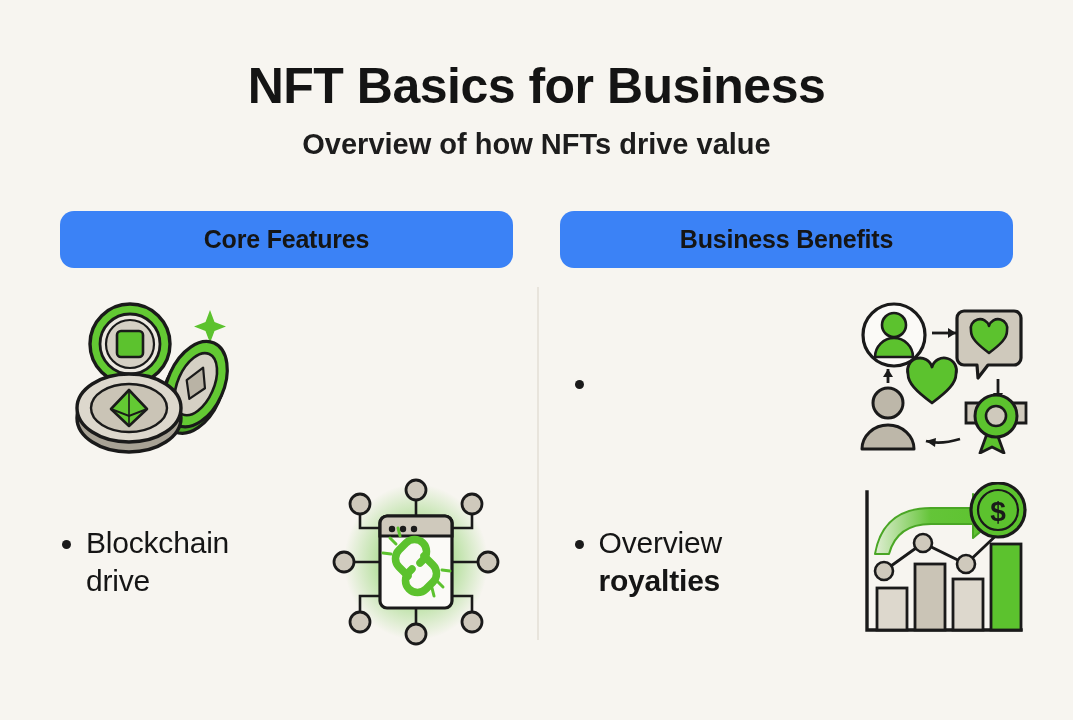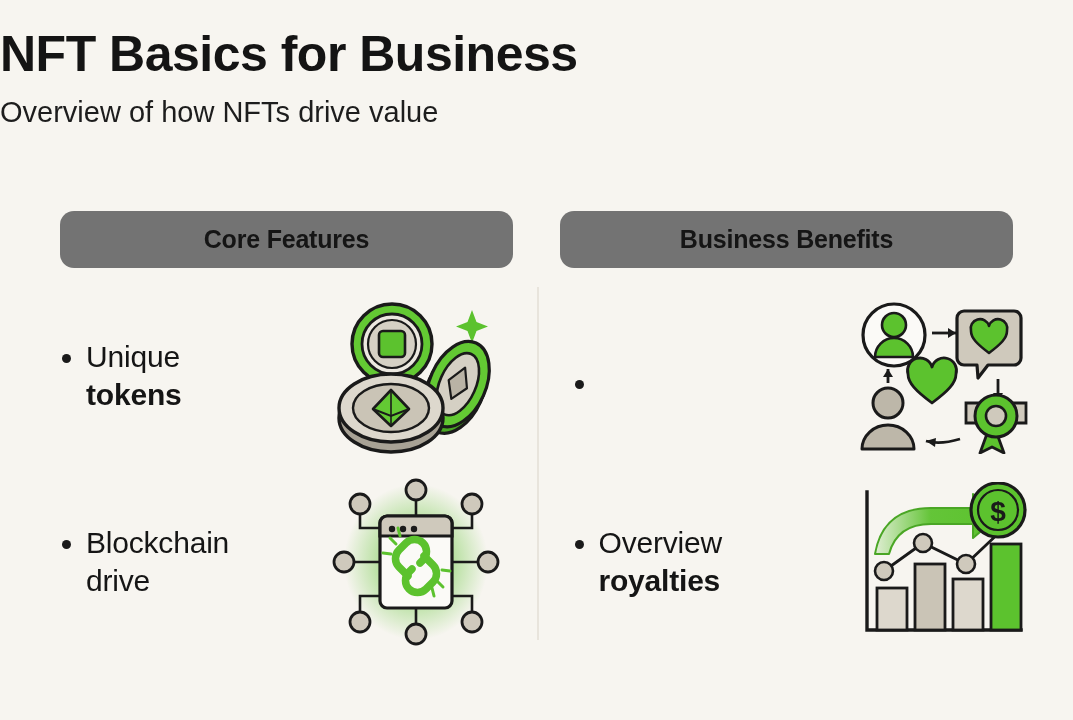--- a/index.html
+++ b/index.html
@@ -13,55 +13,55 @@
   body {
     background: #f7f5f0;
     font-family: "Liberation Sans", sans-serif;
     color: #1a1a1a;
     position: relative;
   }
 
   
   .header {
     width: 100%;
-    padding-top: 28px;
-    text-align: left;
+    padding-top: 60px;
+    text-align: center;
   }
 
   .page-title {
     font-size: 50px;
     font-weight: bold;
     letter-spacing: -0.5px;
     line-height: 1.06;
     color: #141414;
   }
 
   .page-subtitle {
     margin-top: 16px;
     font-size: 29px;
-    font-weight: 400;
+    font-weight: 700;
     color: #1d1d1d;
     line-height: 1.1;
   }
 
   
   .col-headers {
     position: absolute;
     top: 211px;
     left: 0;
     width: 100%;
     display: flex;
     justify-content: center;
     gap: 47px;
   }
 
   .col-pill {
     width: 453px;
     height: 57px;
-    background: #737373;
+    background: #3b82f6;
     border-radius: 14px;
     display: flex;
     align-items: center;
     justify-content: center;
   }
 
   .col-pill-label {
     font-size: 25px;
     font-weight: bold;
     color: #151515;
@@ -156,27 +156,20 @@
   </div>
 </div>
 
 <div class="divider"></div>
 
 <div class="content">
 
   <div class="column col-left">
 
     <div class="row">
-      <div class="bullet-block">
-        <span class="bullet-dot"></span>
-        <div class="bullet-text">
-          <span class="w-regular">Unique</span><br>
-          <span class="w-bold">tokens</span>
-        </div>
-      </div>
       <div class="icon-slot">
         <svg width="175" height="160" viewBox="0 0 175 160">
 
           <path d="M143 14 L147.5 26 L159 30.5 L147.5 35 L143 47 L138.5 35 L127 30.5 L138.5 26 Z" fill="#5cc22e"></path>
 
           <g transform="rotate(24 128 90)">
             <ellipse cx="128" cy="95" rx="28" ry="45" fill="#4aa625" stroke="#1a1a1a" stroke-width="3.2"></ellipse>
             <ellipse cx="128" cy="88" rx="28" ry="45" fill="#63c933" stroke="#1a1a1a" stroke-width="3.2"></ellipse>
             <ellipse cx="128" cy="88" rx="18" ry="33" fill="#d5d0c4" stroke="#1a1a1a" stroke-width="2.6"></ellipse>
             <path d="M128 70 L138 88 L128 104 L118 88 Z" fill="#b9b3a5" stroke="#1a1a1a" stroke-width="2.2" stroke-linejoin="round"></path>

